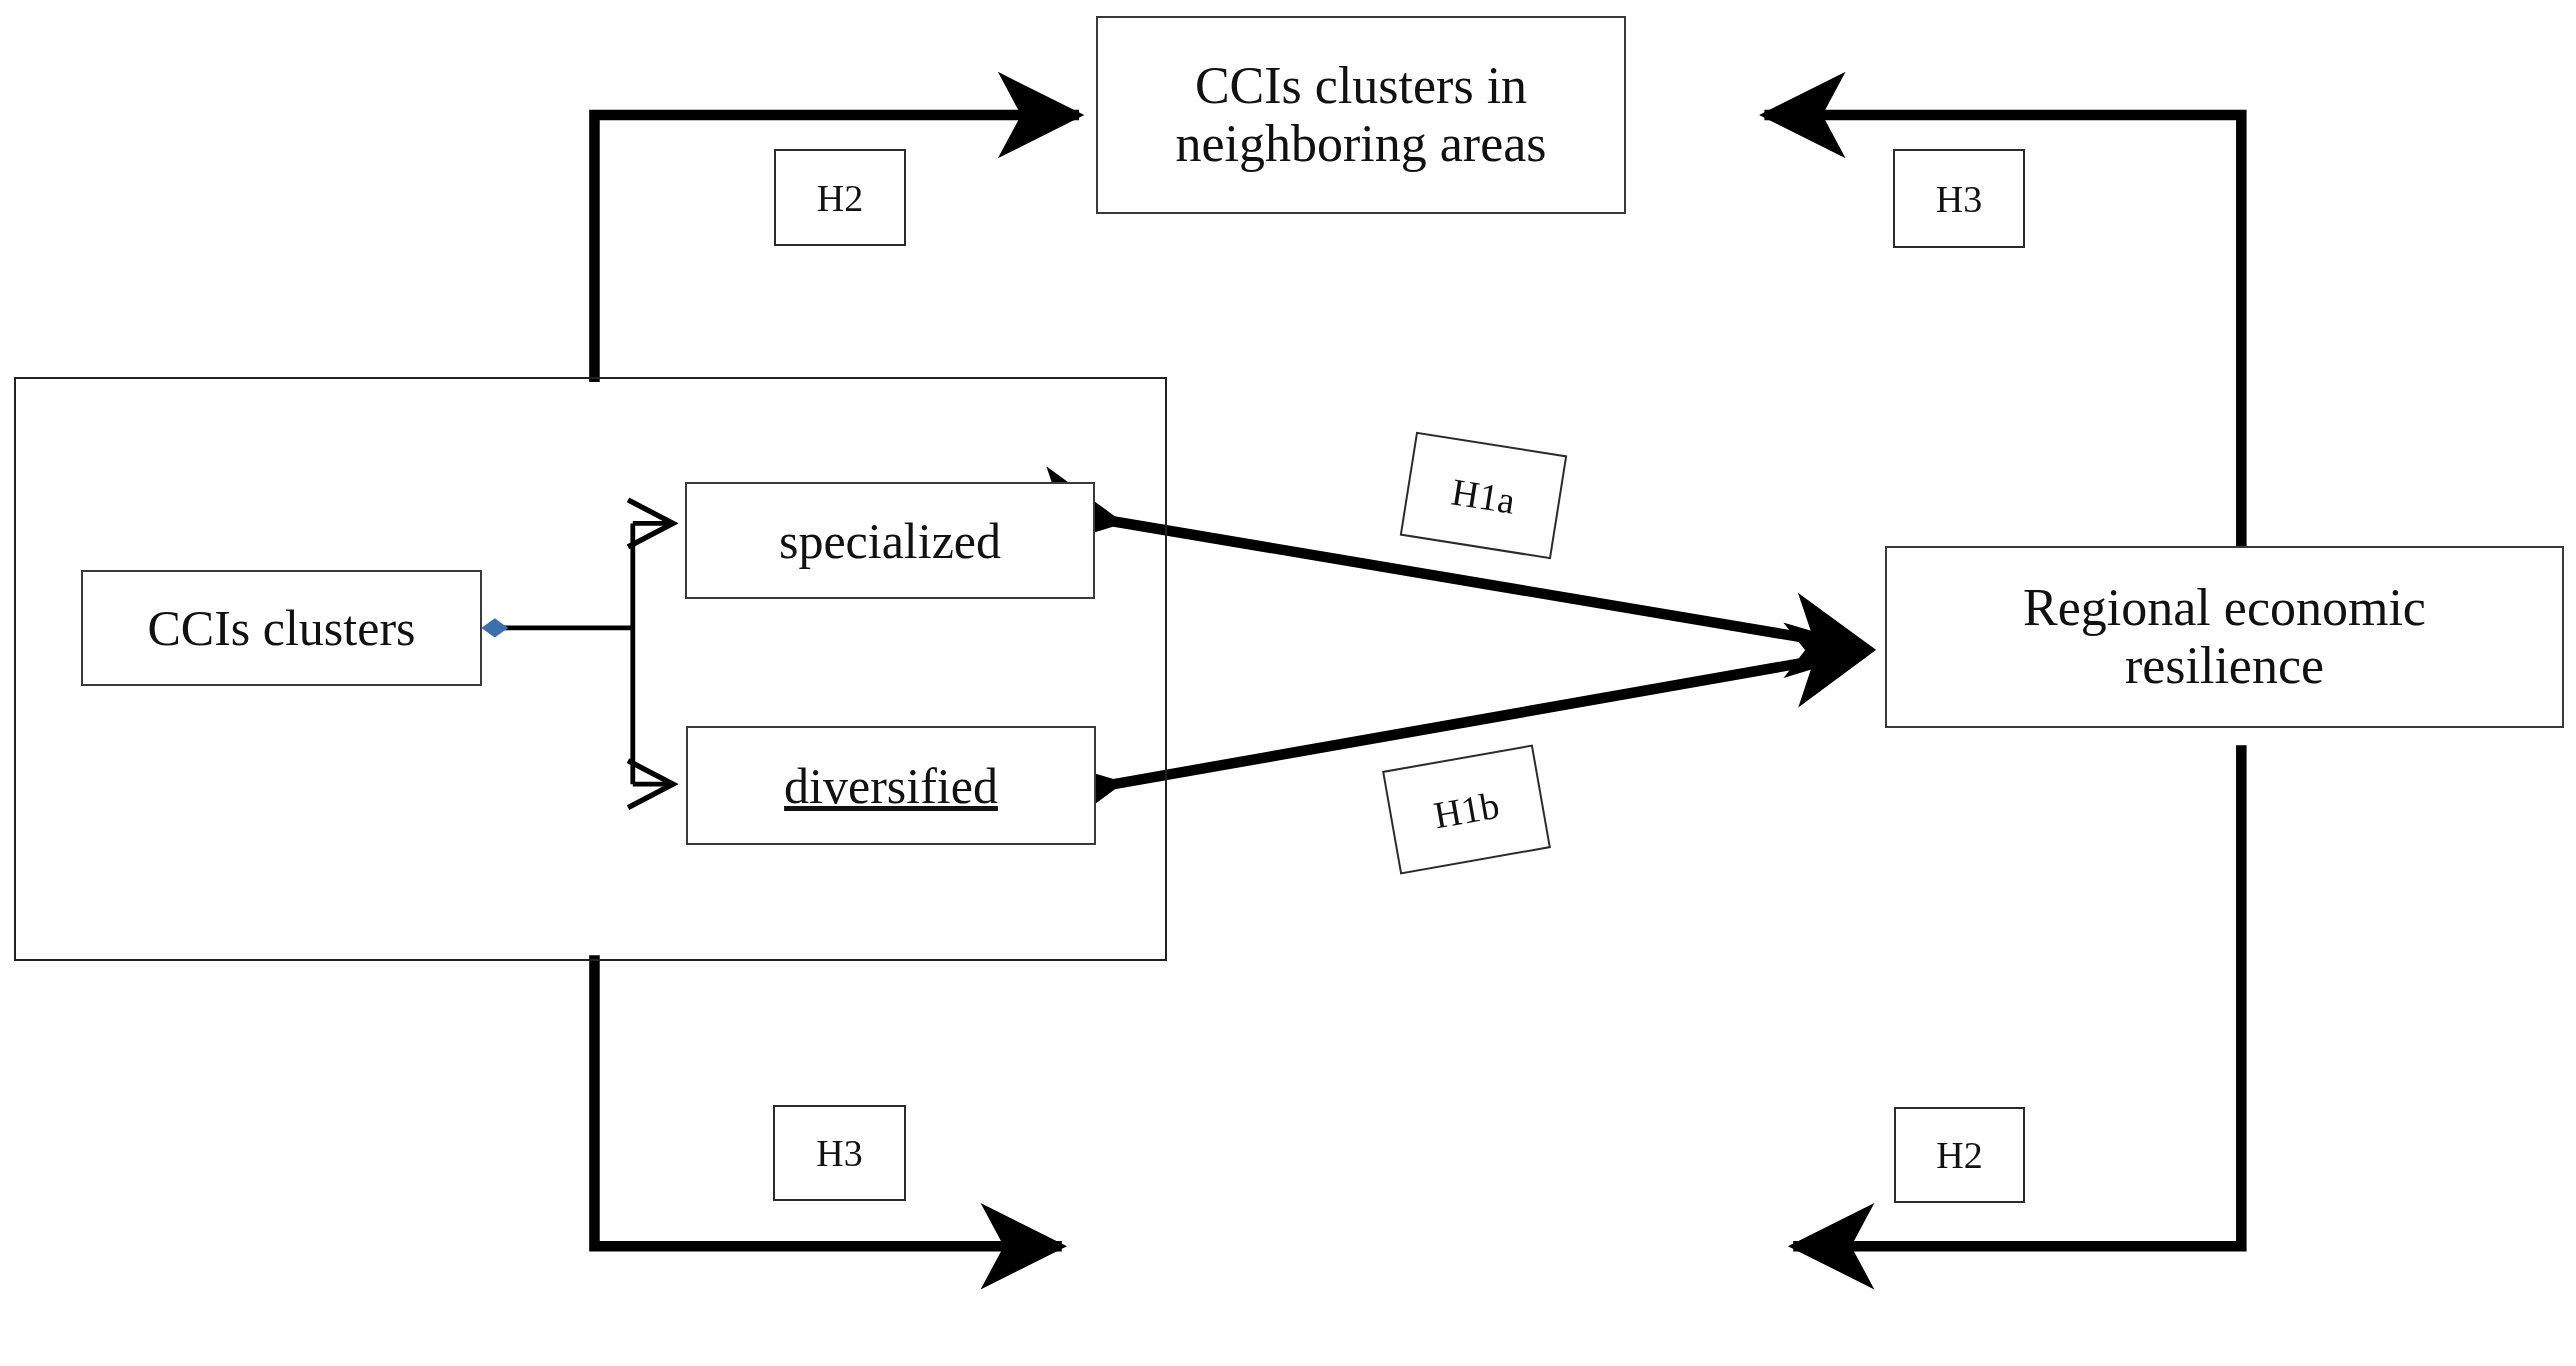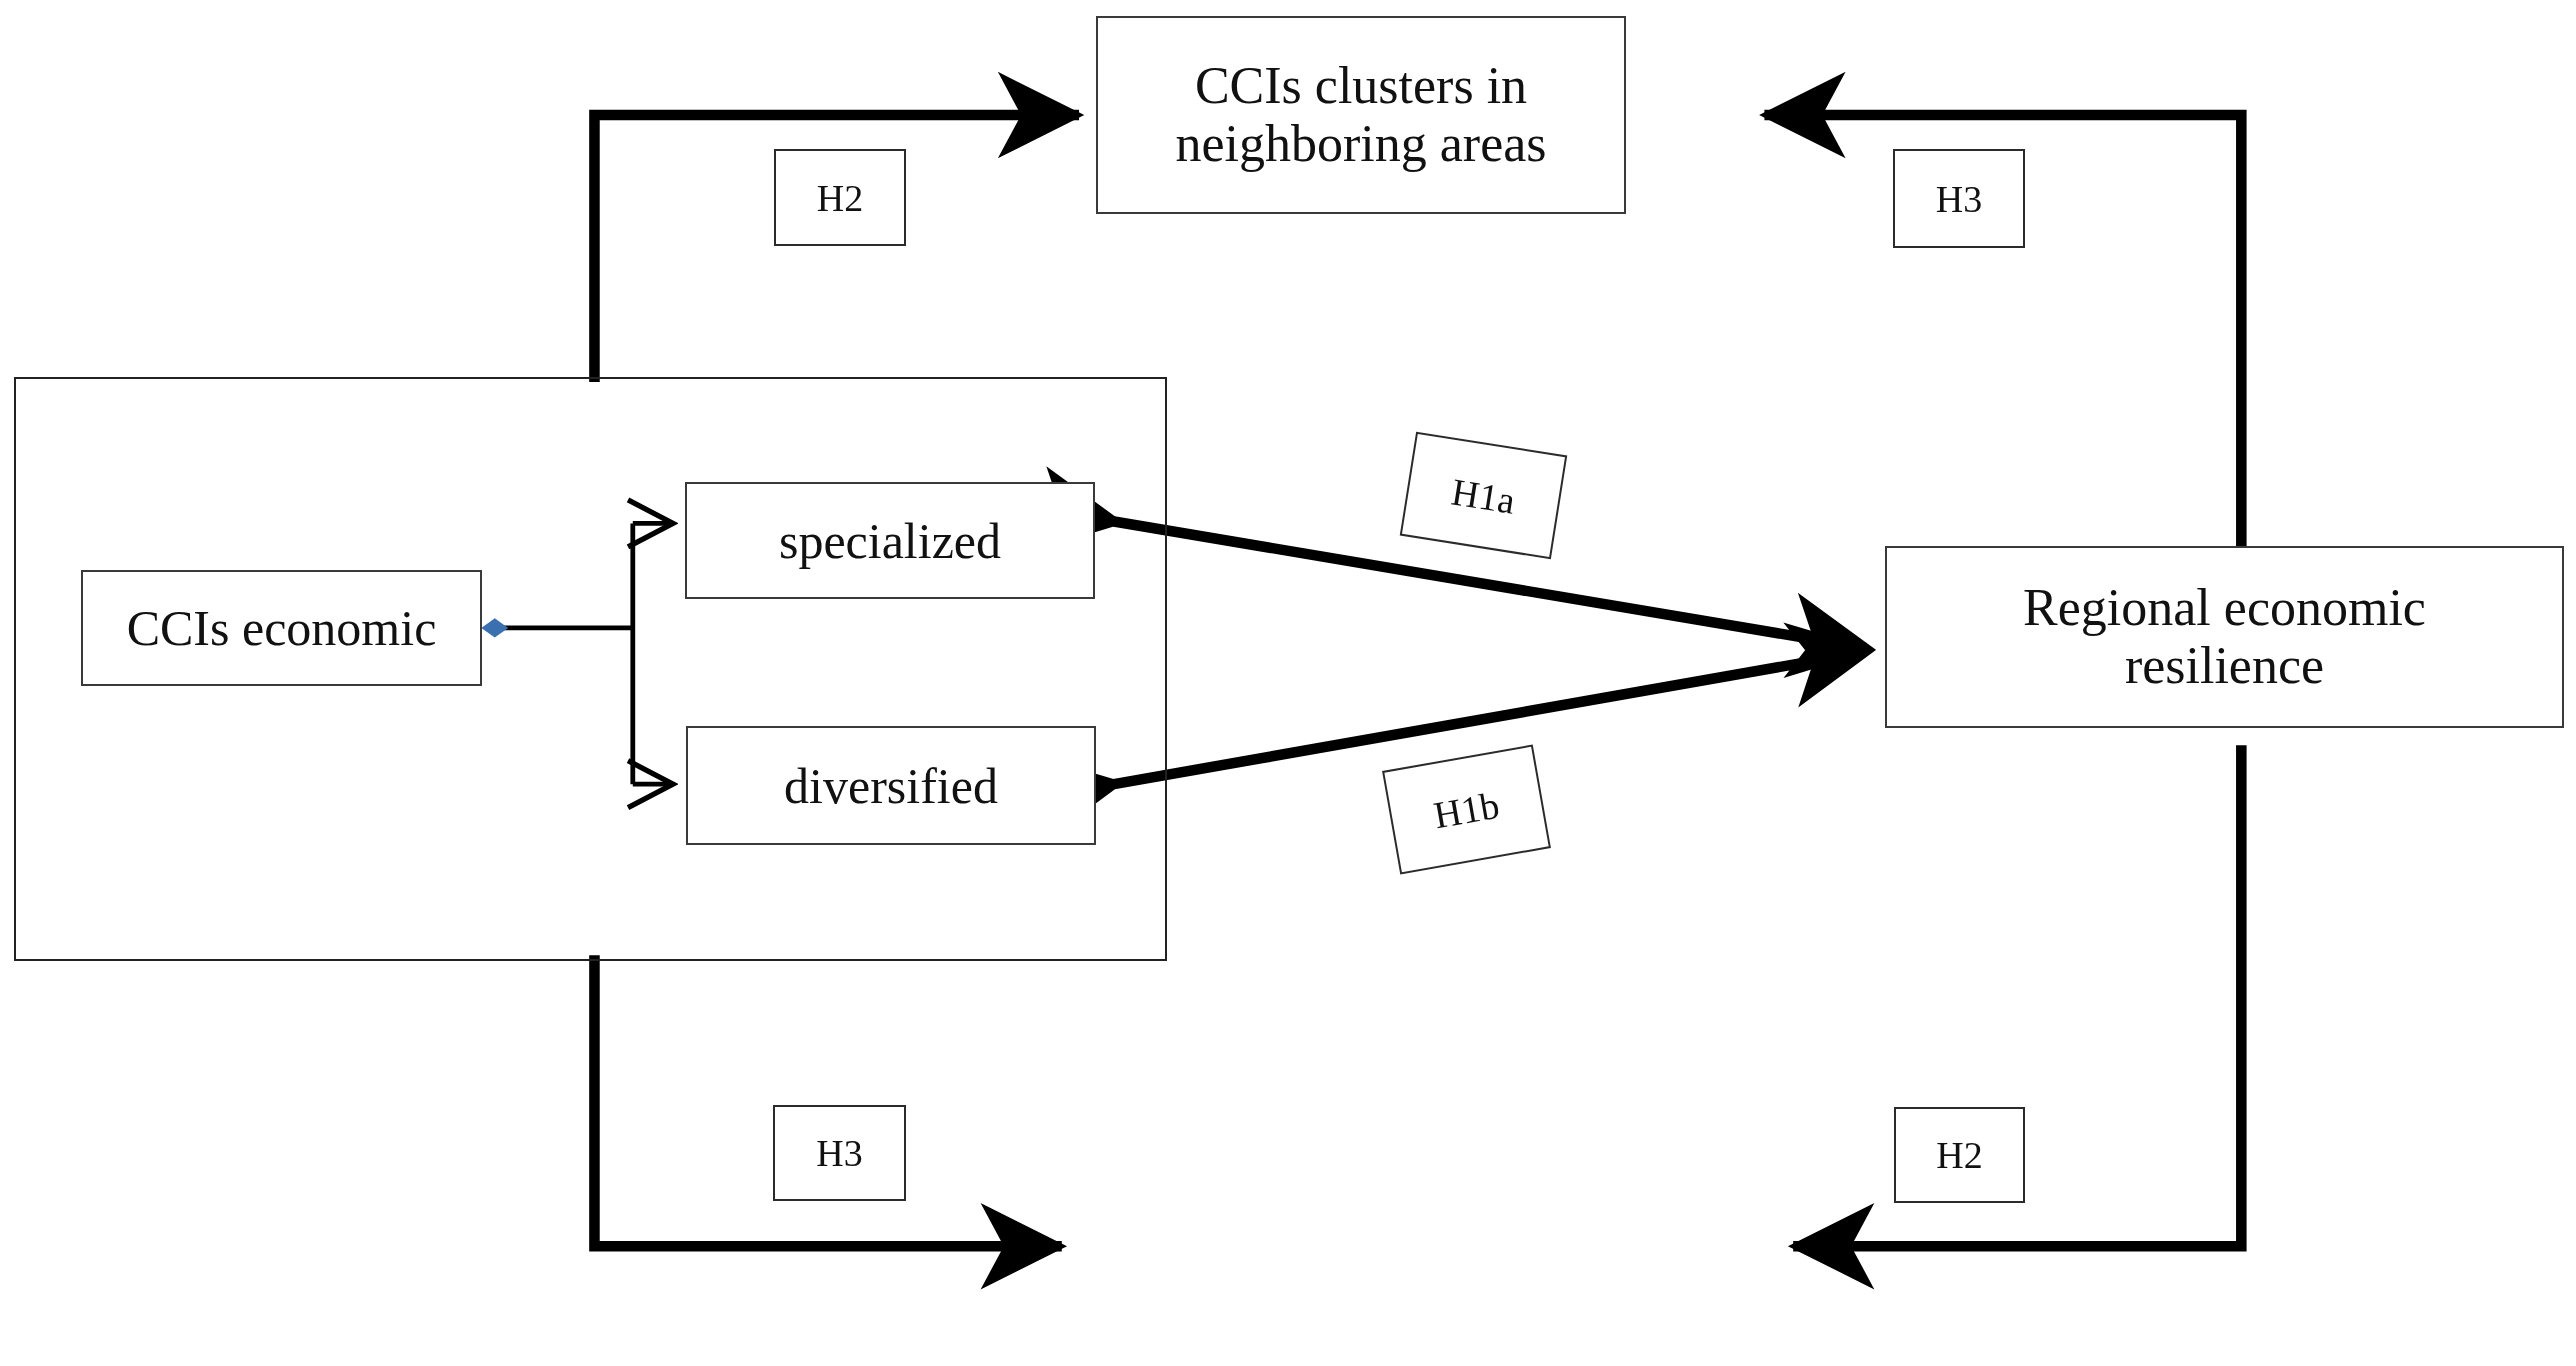--- a/index.html
+++ b/index.html
@@ -102,28 +102,28 @@
   <div id="container-group"></div>
 
   <div class="node big" style="left:1096px;top:16.3px;width:530px;height:198px;">
     <span>
       <span>CCIs clusters in</span><br>
       <span>neighboring areas</span>
     </span>
   </div>
 
   <div class="node mid" style="left:81px;top:570px;width:401px;height:116px;">
-    <span>CCIs economic</span>
+    <span>CCIs clusters</span>
   </div>
 
   <div class="node mid" style="left:685px;top:463px;width:410px;height:117px;margin-top:19px;">
     <span>specialized</span>
   </div>
 
-  <div class="node mid" style="left:686px;top:726px;width:410px;height:119px;">
+  <div class="node mid" style="left:686px;top:726px;width:410px;height:119px;text-decoration:underline;">
     <span>diversified</span>
   </div>
 
   <div class="node big" style="left:1885px;top:546px;width:679px;height:182px;">
     <span>
       <span>Regional economic</span><br>
       <span>resilience</span>
     </span>
   </div>
 

